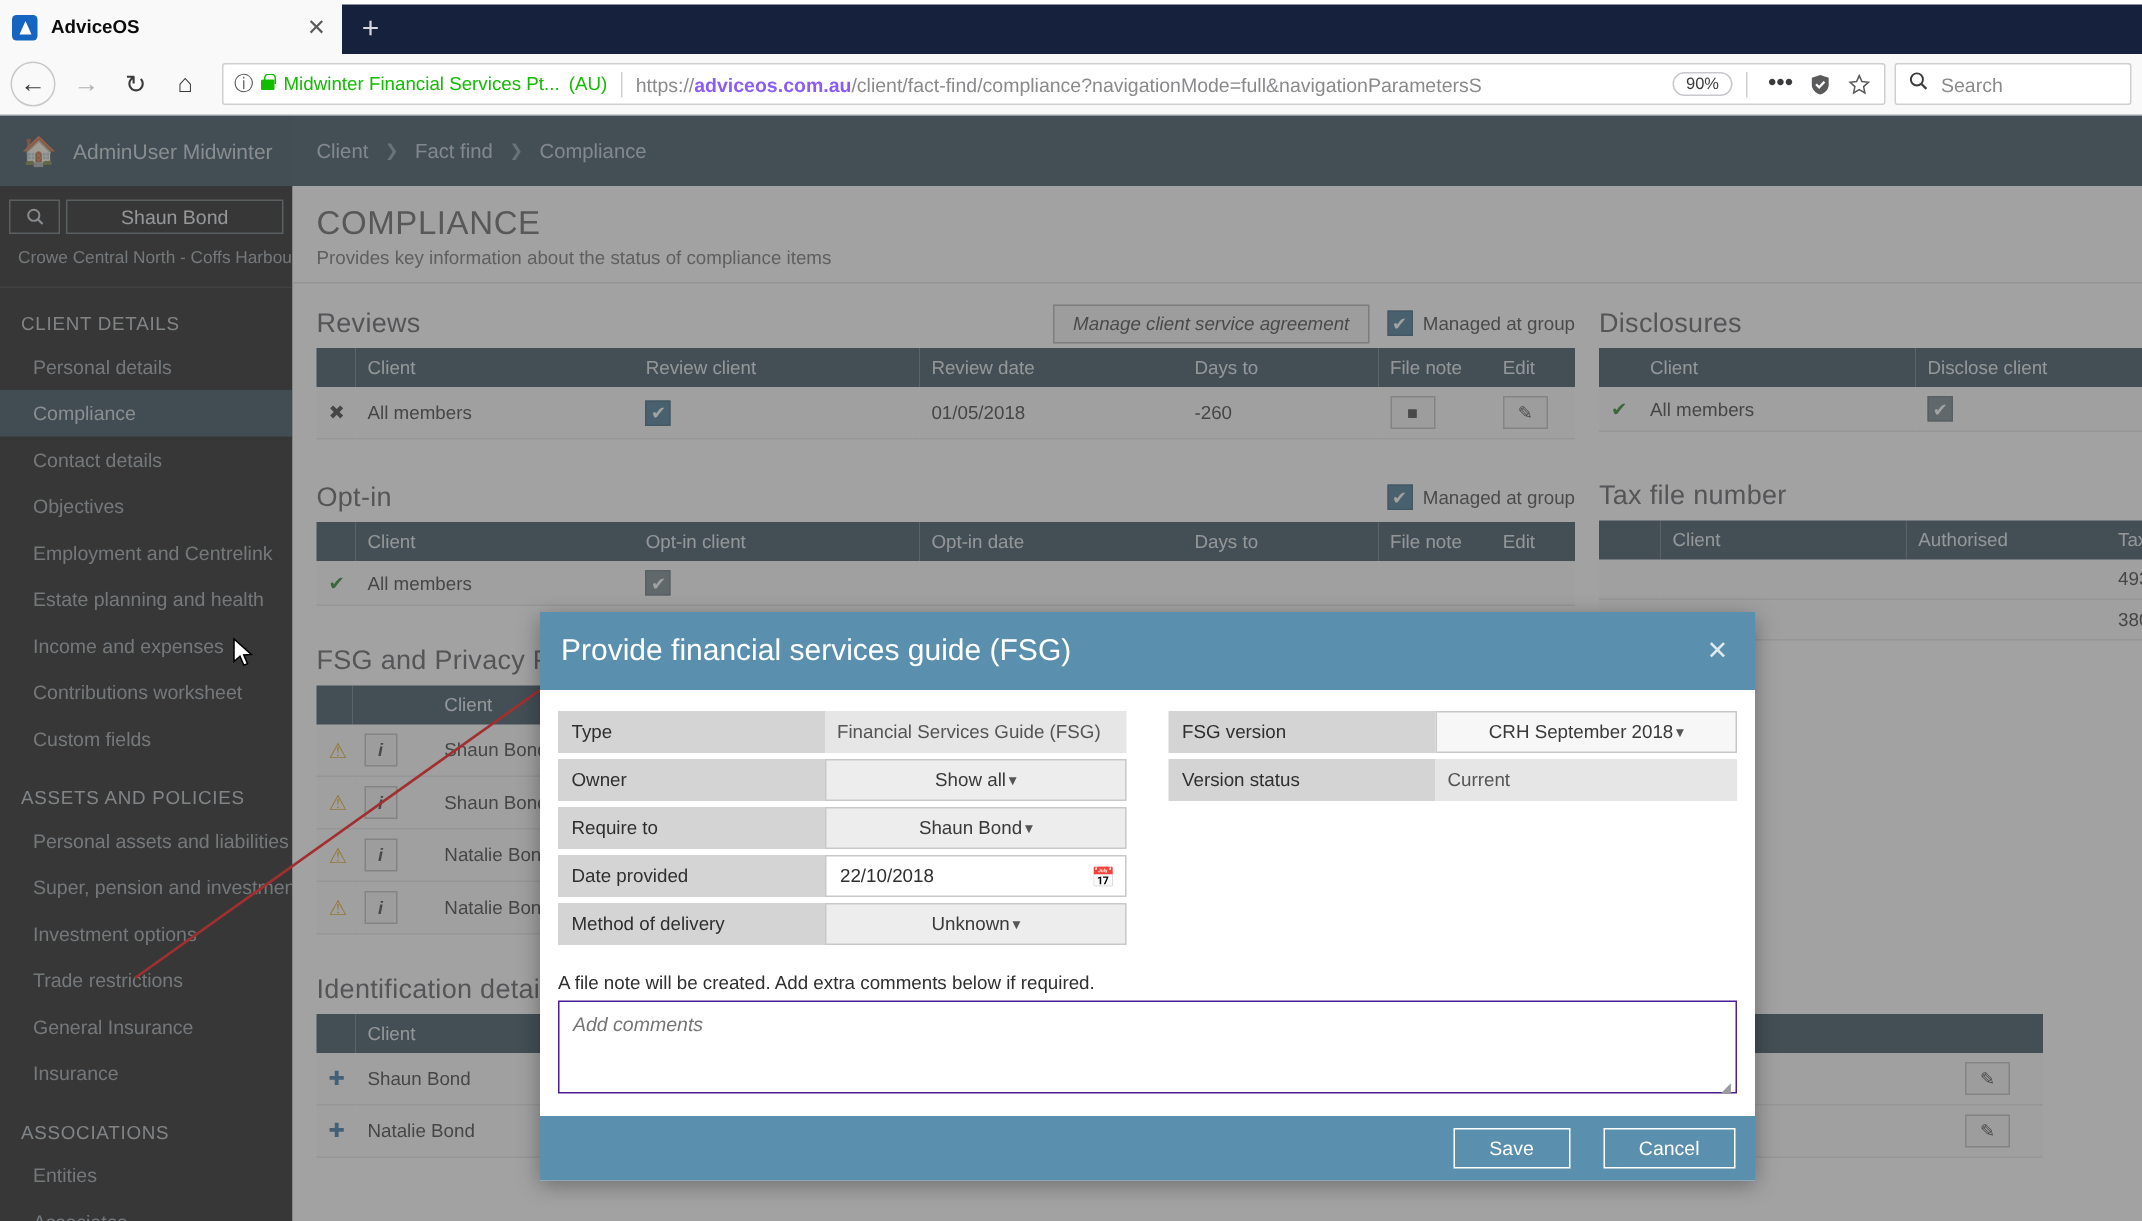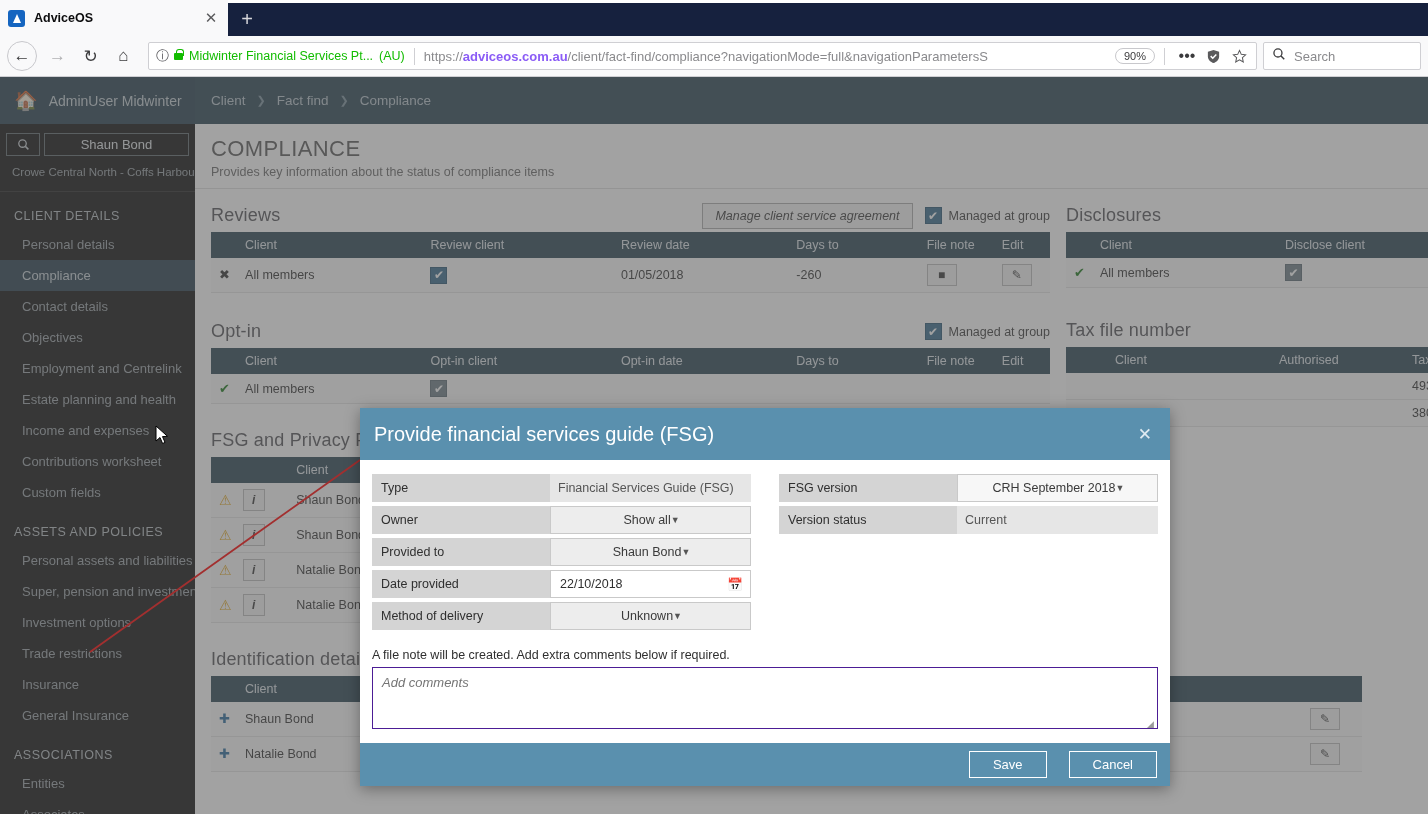--- a/index.html
+++ b/index.html
@@ -376,22 +376,22 @@
         <div class="side-item">Contributions worksheet</div>
         <div class="side-item">Custom fields</div>
       </div>
 
       <div>
         <div class="side-group">ASSETS AND POLICIES</div>
         <div class="side-item">Personal assets and liabilities</div>
         <div class="side-item">Super, pension and investments</div>
         <div class="side-item">Investment options</div>
         <div class="side-item">Trade restrictions</div>
+        <div class="side-item">General Insurance</div>
         <div class="side-item">Insurance</div>
-        <div class="side-item">General Insurance</div>
       </div>
 
       <div>
         <div class="side-group">ASSOCIATIONS</div>
         <div class="side-item">Entities</div>
         <div class="side-item">Associates</div>
       </div>
     </div>
 
     <div class="main">
@@ -691,21 +691,21 @@
               <div class="frm-val ro">Financial Services Guide (FSG)</div>
             </div>
             <div class="frm-row">
               <div class="frm-label">Owner</div>
               <div class="frm-sel">
                 <span>Show all</span>
                 <span class="caret">▼</span>
               </div>
             </div>
             <div class="frm-row">
-              <div class="frm-label">Provided to</div>
+              <div class="frm-label">Require to</div>
               <div class="frm-sel">
                 <span>Shaun Bond</span>
                 <span class="caret">▼</span>
               </div>
             </div>
             <div class="frm-row">
               <div class="frm-label">Date provided</div>
               <div class="frm-input">
                 <span>22/10/2018</span>
                 <span class="cal-ico">📅</span>

